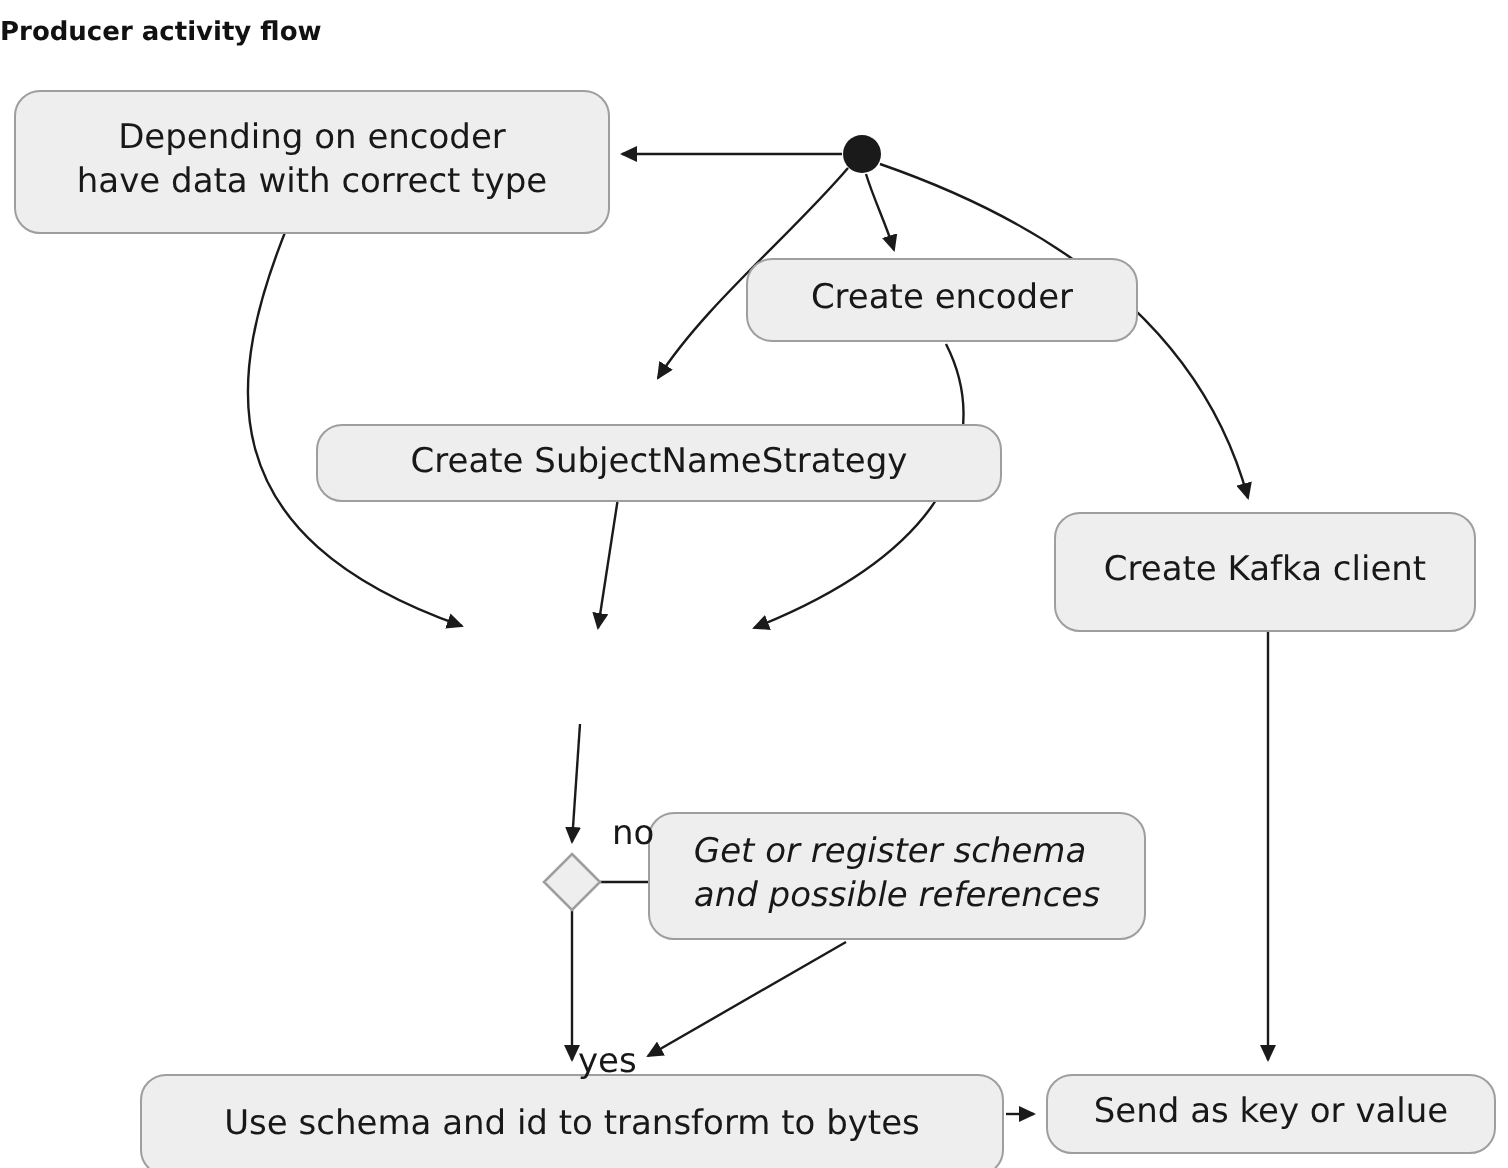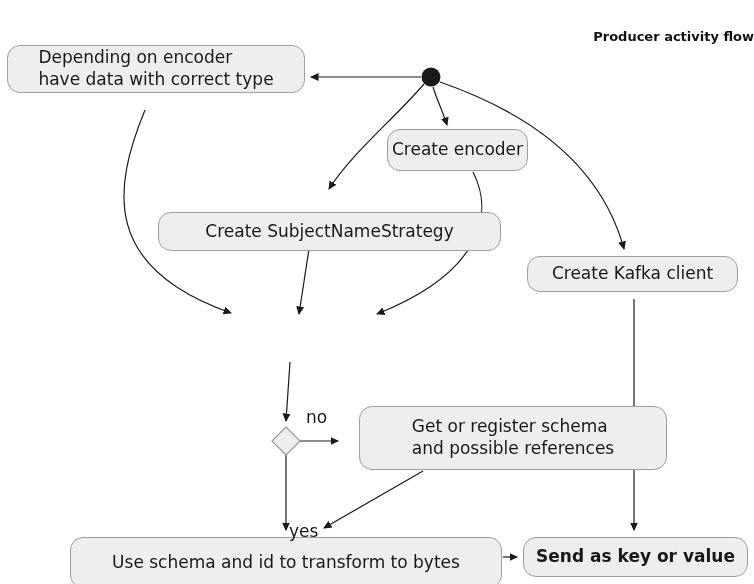--- a/index.html
+++ b/index.html
@@ -9,25 +9,24 @@
     height: 584px;
     background: #ffffff;
     font-family: "DejaVu Sans", "Liberation Sans", sans-serif;
     color: #181818;
     overflow: hidden;
   }
   .diagram-title {
     position: absolute;
     left: 0; top: 9px;
     width: 100%;
-    text-align: right;
+    text-align: left;
     font-size: 13px;
     font-weight: bold;
     color: #111111;
-    margin-top: 20px;
   }
   svg.edges {
     position: absolute;
     left: 0; top: 0;
     width: 754px; height: 584px;
   }
   .activity {
     position: absolute;
     box-sizing: border-box;
     display: flex;
@@ -88,35 +87,35 @@
 
     <path d="M503,557 L517,557" fill="none" stroke="#1a1a1a" stroke-width="1.2" marker-end="url(#arrow)"></path>
 
     <path d="M634,299 L634,530" fill="none" stroke="#1a1a1a" stroke-width="1.2" marker-end="url(#arrow)"></path>
 
     <circle cx="431" cy="77" r="9.5" fill="#1a1a1a"></circle>
 
     <polygon points="286,427 300,441 286,455 272,441" fill="#eeeeee" stroke="#9e9e9e" stroke-width="1.3"></polygon>
   </svg>
 
-  <div class="activity multiline" style="left:7px; top:45px; width:298px; height:48px;">Depending on encoder
+  <div class="activity multiline" style="left:7px; top:45px; width:298px; height:72px;text-align:center;">Depending on encoder
 have data with correct type</div>
 
-  <div class="activity" style="left:387px; top:129px; width:141px; height:42px;text-align:right;">Create encoder</div>
+  <div class="activity" style="left:373px; top:129px; width:196px; height:42px;text-align:right;">Create encoder</div>
 
   <div class="activity" style="left:158px; top:212px; width:343px; height:39px;">Create SubjectNameStrategy</div>
 
-  <div class="activity" style="left:527px; top:256px; width:211px; height:36px;">Create Kafka client</div>
+  <div class="activity" style="left:527px; top:256px; width:211px; height:60px;">Create Kafka client</div>
 
 
-  <div class="activity multiline" style="left:359px; top:406px; width:308px; height:64px;">Get or register schema
+  <div class="activity multiline" style="left:324px; top:406px; width:249px; height:64px;font-style:italic;">Get or register schema
 and possible references</div>
 
   <div class="activity" style="left:70px; top:537px; width:432px; height:51px;">Use schema and id to transform to bytes</div>
 
-  <div class="activity" style="left:523px; top:537px; width:225px; height:40px;font-weight:bold;">Send as key or value</div>
+  <div class="activity" style="left:523px; top:537px; width:225px; height:40px;">Send as key or value</div>
 
 
   <div class="edge-label" style="left:306px; top:407px;">no</div>
 
   <div class="edge-label" style="left:289px; top:495px;margin-top:26px;">yes</div>
 
 </div>
 
 </body></html>

